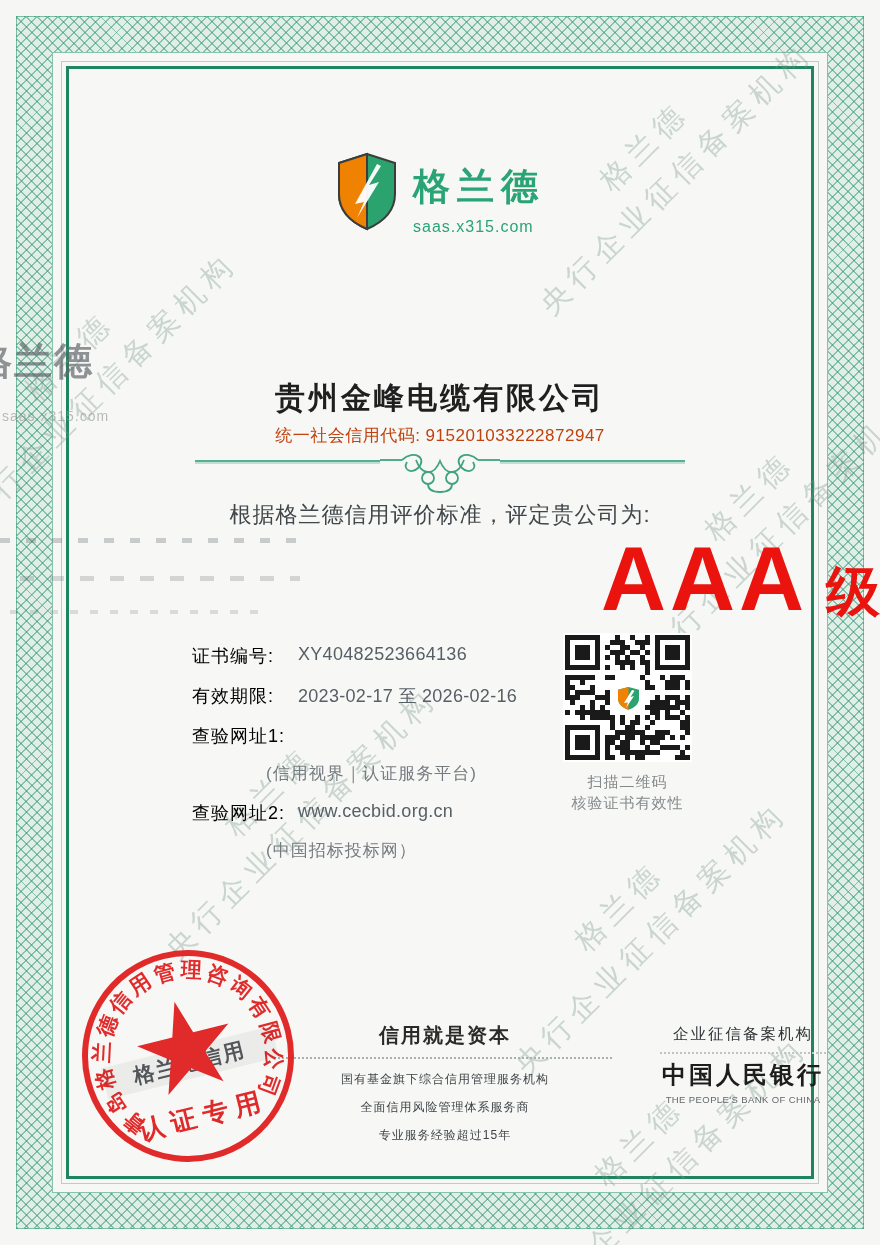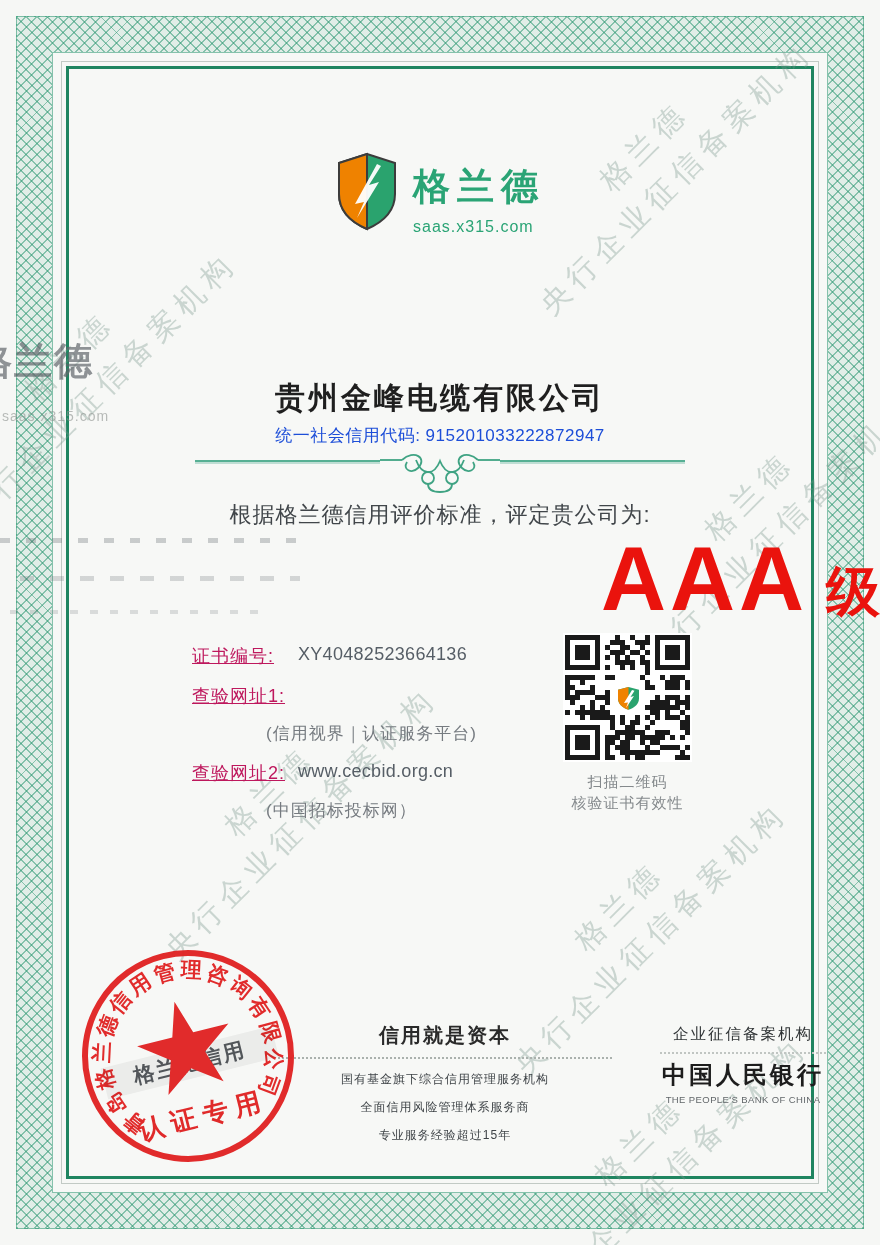--- a/index.html
+++ b/index.html
@@ -45,40 +45,40 @@
   .brand-col { padding-top:10px; text-align:left; }
   .brand-name { color:#2aa475; font-size:37px; font-weight:700; letter-spacing:7px; }
   .brand-site { color:#2aa475; font-size:16px; letter-spacing:1px; margin-top:6px; }
 
   .title { position:absolute; left:0; right:0; top:252px; z-index:3; text-align:center;
     color:#21a173; font-size:60px; font-weight:800; letter-spacing:7px; }
 
   .company { position:absolute; left:0; right:0; top:378px; z-index:3; text-align:center;
     color:#1f1f1f; font-size:30px; font-weight:700; letter-spacing:3px; }
   .credit-code { position:absolute; left:0; right:0; top:424px; z-index:3; text-align:center;
-    color:#1d4ed8; font-size:17px; letter-spacing:.5px; }
+    color:#c2410c; font-size:17px; letter-spacing:.5px; }
 
   
   .divider { position:absolute; left:195px; top:452px; width:490px; height:50px; z-index:3;
     display:flex; align-items:flex-start; }
   .divider .seg { flex:1; height:2px; margin-top:8px;
     background:#57b094; box-shadow:0 2px 0 rgba(87,176,148,.35); }
 
   .statement { position:absolute; left:0; right:0; top:500px; z-index:3; text-align:center;
     color:#41464a; font-size:22px; letter-spacing:1px; }
 
   .rating { position:absolute; left:0; right:0; top:534px; z-index:3;
     display:flex; justify-content:flex-end; align-items:baseline; }
   .rating .grade { font-size:90px; font-weight:900; letter-spacing:4px; line-height:1; }
   .rating .suffix { font-size:54px; font-weight:700; margin-left:18px; }
 
   
   .details { position:absolute; left:192px; top:644px; width:350px; z-index:3; }
   .drow { display:flex; margin-bottom:16px; font-size:18px; }
-  .dlabel { width:106px; color:#be185d; letter-spacing:1px; flex:none;text-decoration:underline; }
+  .dlabel { width:106px; color:#000000; letter-spacing:1px; flex:none; }
   .dvalue { color:#565e66; letter-spacing:.3px; }
   .dnote  { margin:-2px 0 16px 74px; font-size:17px; color:#767b80; letter-spacing:1px; }
 
   
   .qr-block { position:absolute; left:560px; top:633px; width:135px; z-index:3; text-align:center; }
   .qr-box { width:129px; height:129px; margin:0 auto; background:#fff; }
   .qr-caption { margin-top:9px; font-size:15px; color:#84898c; line-height:21px; letter-spacing:1px; }
 
   
   .seal { position:absolute; left:82px; top:950px; width:212px; height:212px; z-index:4;
@@ -181,20 +181,24 @@
 
   <div class="rating" style="color:#ea130d;">
     <span class="grade">AAA</span>
     <span class="suffix">级</span>
   </div>
 
   <div class="details">
     <div class="drow">
       <span class="dlabel">证书编号:</span>
       <span class="dvalue">XY40482523664136</span>
+    </div>
+    <div class="drow">
+      <span class="dlabel">有效期限:</span>
+      <span class="dvalue">2023-02-17 至 2026-02-16</span>
     </div>
     <div class="drow">
       <span class="dlabel">查验网址1:</span>
     </div>
     <div class="dnote">(信用视界｜认证服务平台)</div>
     <div class="drow">
       <span class="dlabel">查验网址2:</span>
       <span class="dvalue">www.cecbid.org.cn</span>
     </div>
     <div class="dnote">(中国招标投标网）</div>

